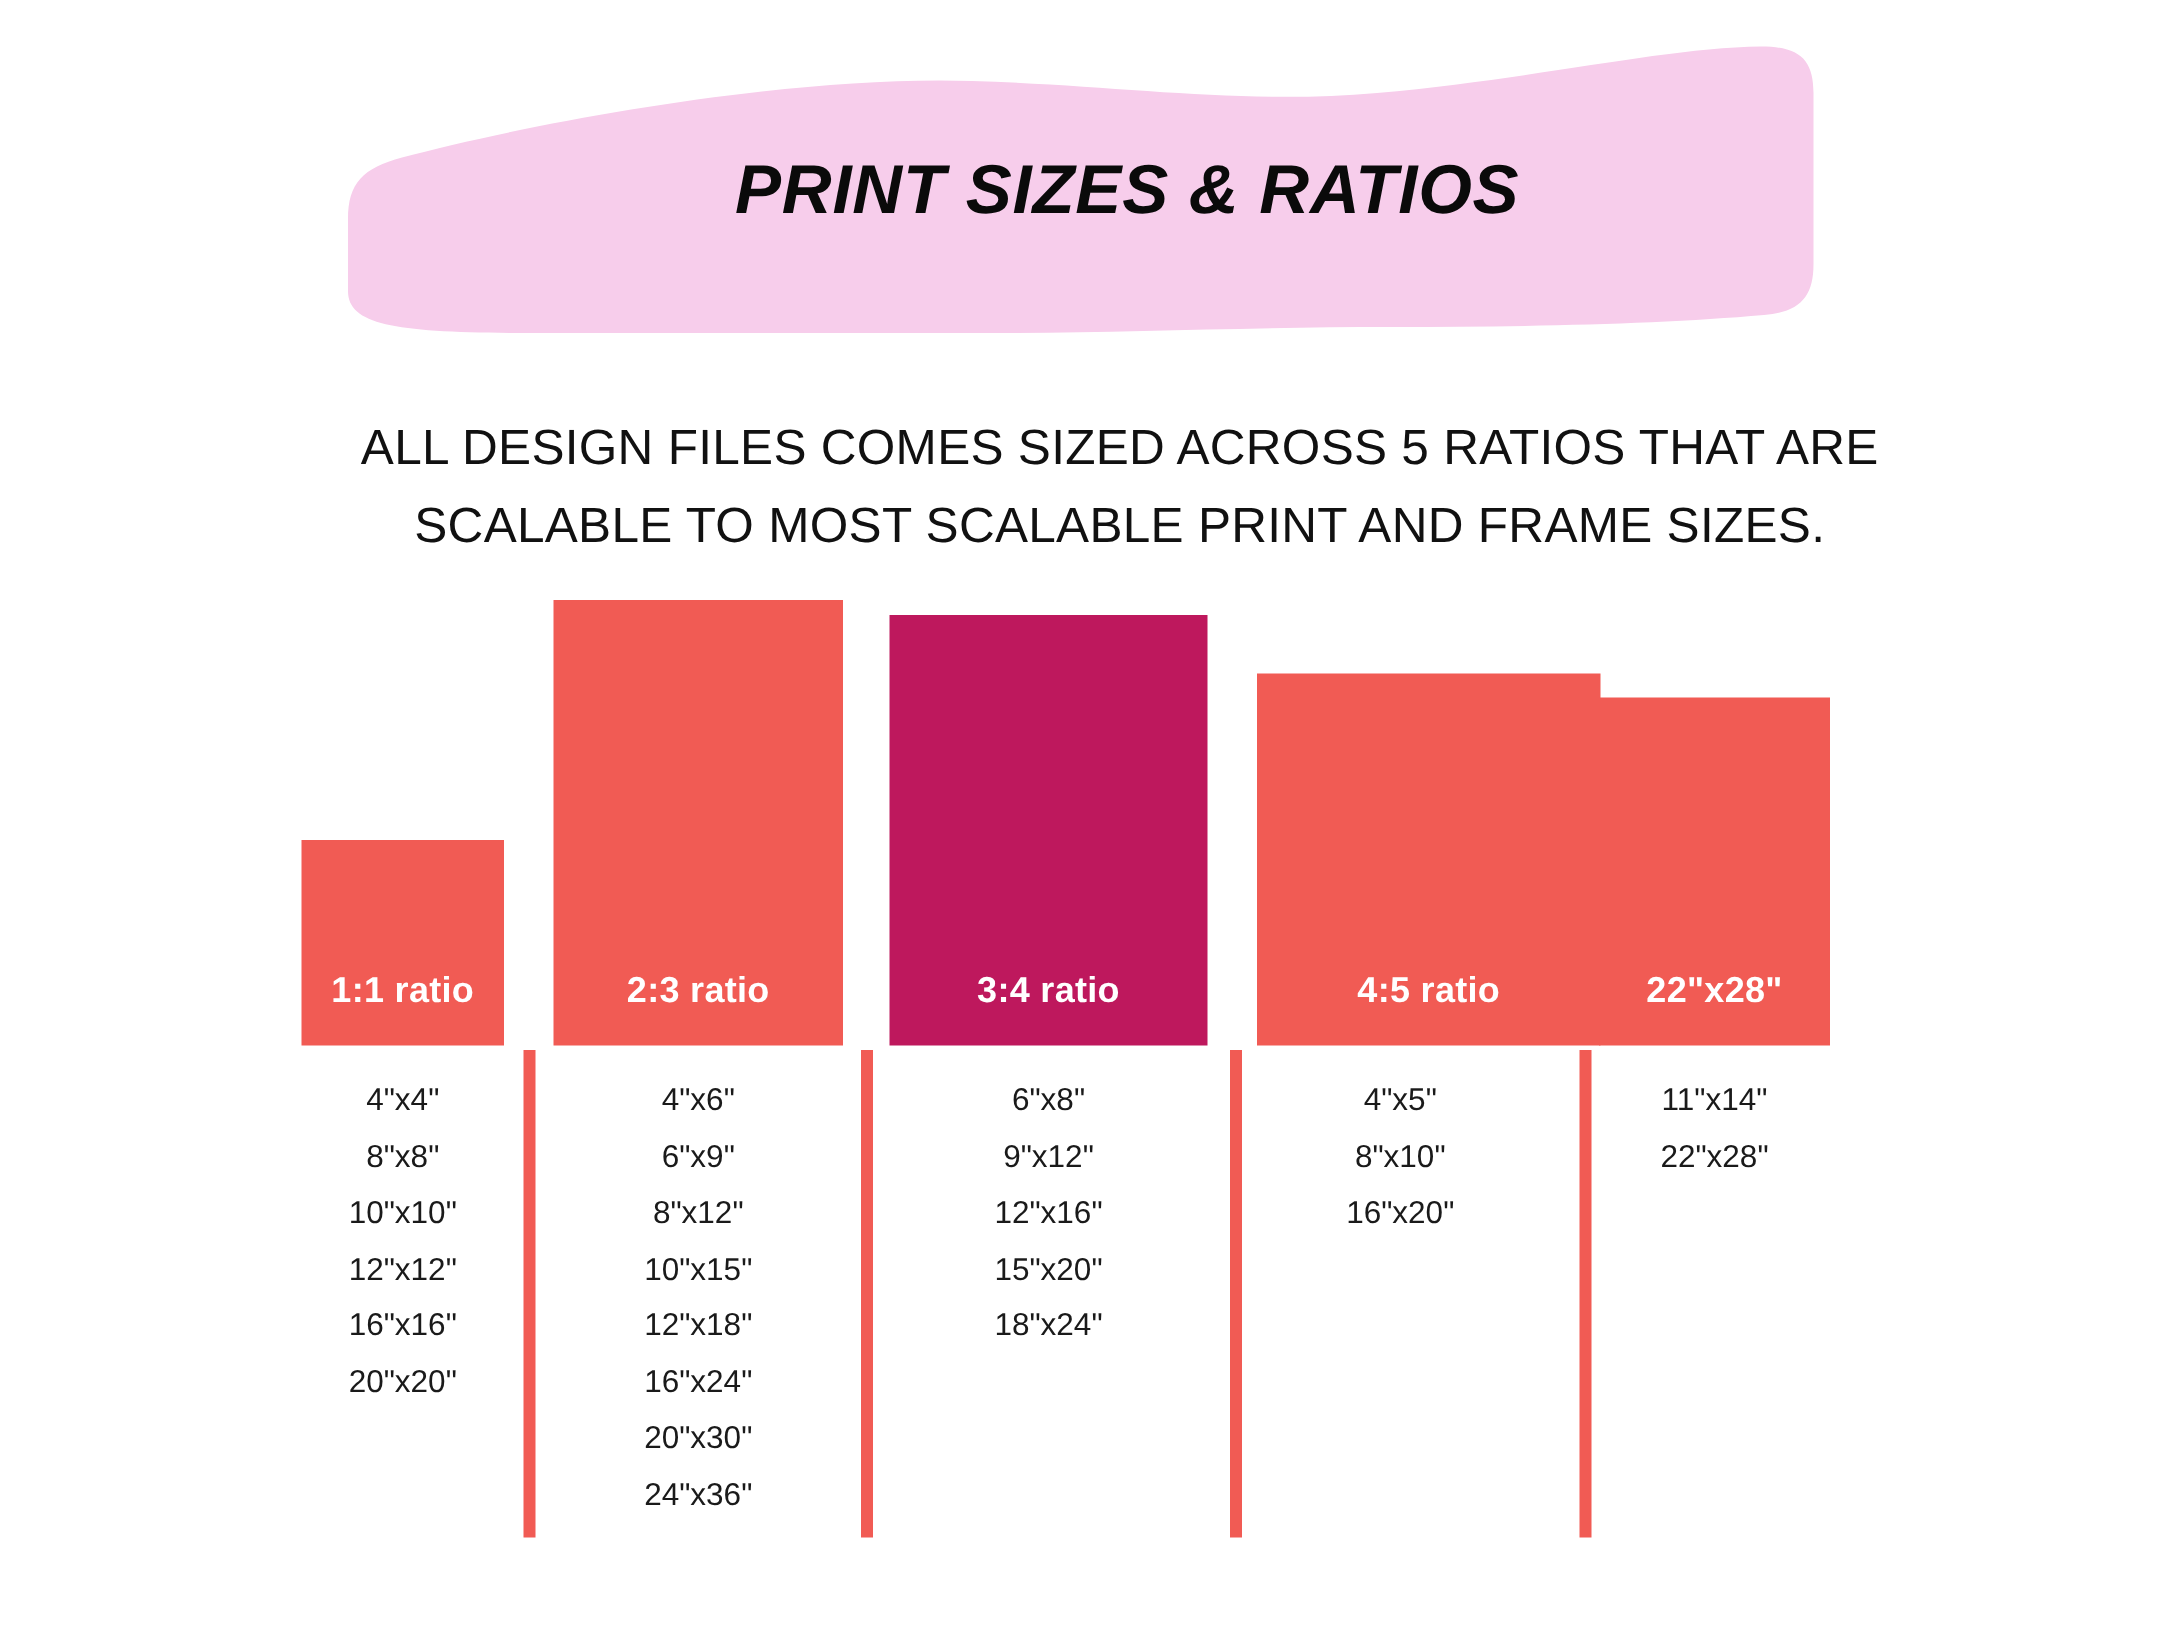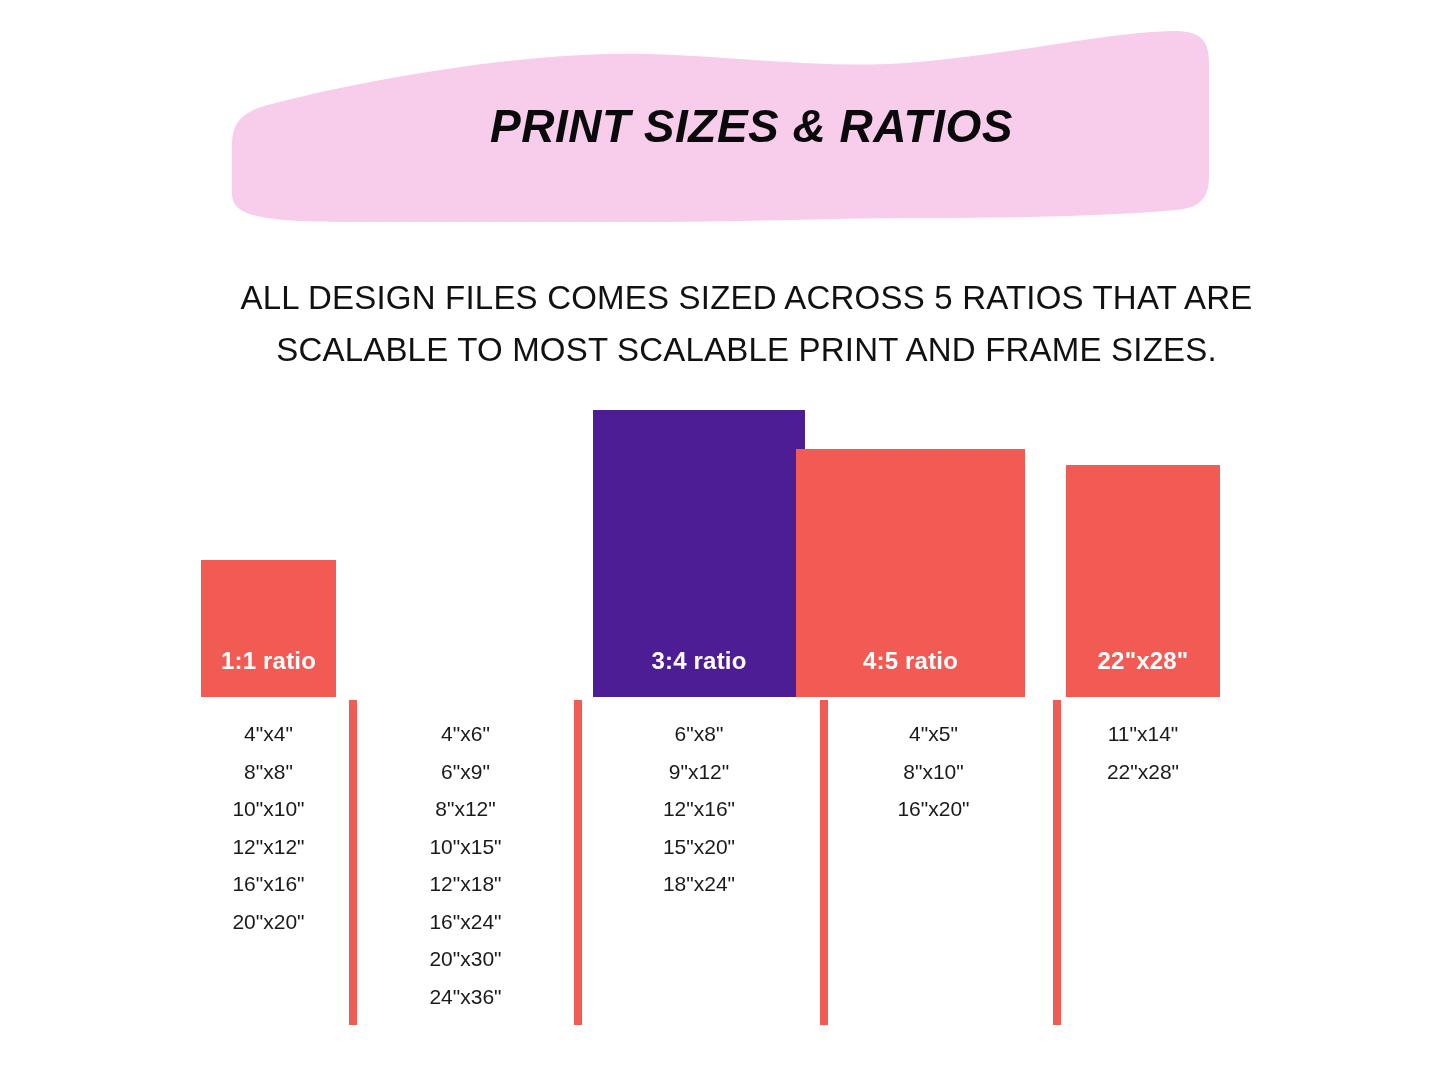--- a/index.html
+++ b/index.html
@@ -140,24 +140,27 @@
   <div id="subtitle">
     <div>ALL DESIGN FILES COMES SIZED ACROSS 5 RATIOS THAT ARE</div>
     <div>SCALABLE TO MOST SCALABLE PRINT AND FRAME SIZES.</div>
   </div>
 
   <div id="chart">
 
     <div class="bar" id="bar-0" style="left: 201px; top: 560px; width: 135px; height: 137px; background: rgb(241, 91, 84);">
       <span class="bar-label">1:1 ratio</span>
     </div>
-    <div class="bar" id="bar-2" style="left: 593px; top: 410px; width: 212px; height: 287px; background: #4c1d95;">
+    <div class="bar" id="bar-1" style="left: 369px; top: 400px; width: 193px; height: 297px; background: rgb(241, 91, 84);">
+      <span class="bar-label">2:3 ratio</span>
+    </div>
+    <div class="bar" id="bar-2" style="left: 593px; top: 410px; width: 212px; height: 287px; background: #be185d;">
       <span class="bar-label">3:4 ratio</span>
     </div>
-    <div class="bar" id="bar-3" style="left: 796px; top: 449px; width: 229px; height: 248px; background: rgb(241, 91, 84);">
+    <div class="bar" id="bar-3" style="left: 838px; top: 449px; width: 229px; height: 248px; background: rgb(241, 91, 84);">
       <span class="bar-label">4:5 ratio</span>
     </div>
     <div class="bar" id="bar-4" style="left: 1066px; top: 465px; width: 154px; height: 232px; background: rgb(241, 91, 84);">
       <span class="bar-label">22"x28"</span>
     </div>
 
     <div class="divider" id="divider-0" style="left: 349px; top: 700px; height: 325px; background: rgb(241, 91, 84);"></div>
     <div class="divider" id="divider-1" style="left: 574px; top: 700px; height: 325px; background: rgb(241, 91, 84);"></div>
     <div class="divider" id="divider-2" style="left: 820px; top: 700px; height: 325px; background: rgb(241, 91, 84);"></div>
     <div class="divider" id="divider-3" style="left: 1053px; top: 700px; height: 325px; background: rgb(241, 91, 84);"></div>

